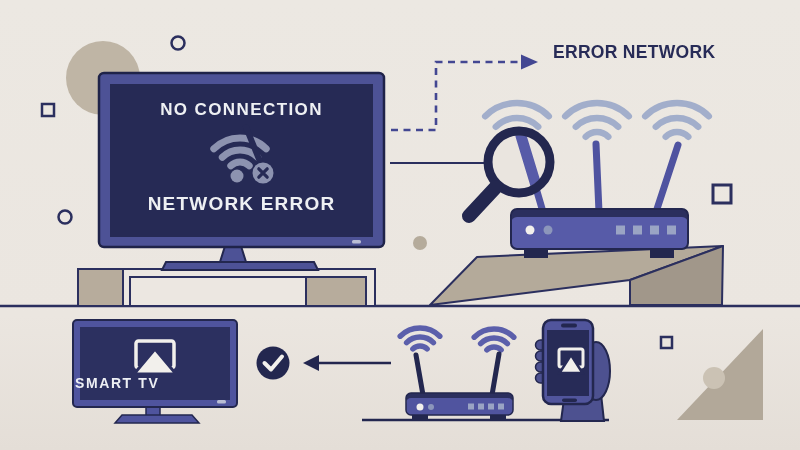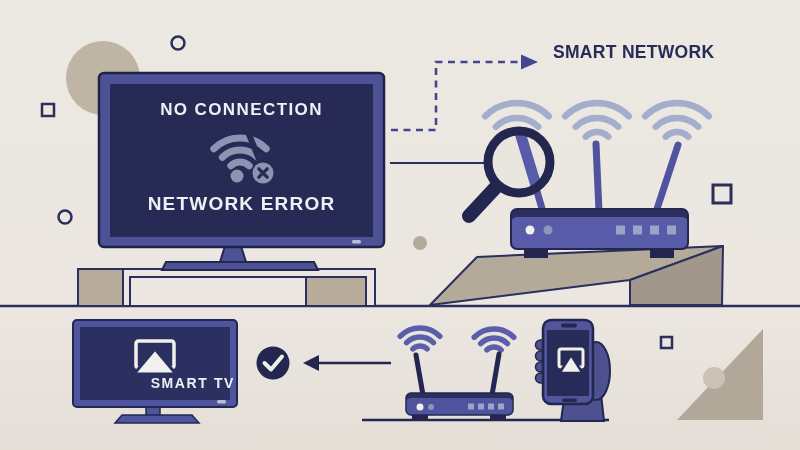--- a/index.html
+++ b/index.html
@@ -9,21 +9,21 @@
     font-family:"Liberation Sans",sans-serif;
   }
   #stage svg{position:absolute;left:0;top:0;}
   .txt{position:absolute;font-weight:700;-webkit-font-smoothing:antialiased;}
   .tv-line1{left:110px;top:100px;width:263px;text-align:center;
     font-size:17px;letter-spacing:1.4px;color:#eef0f3;}
   .tv-line2{left:110px;top:193px;width:263px;text-align:center;
     font-size:19px;letter-spacing:1.2px;color:#eef0f3;}
   .callout{left:553px;top:43px;color:#272b57;font-size:17.5px;
     line-height:19.5px;letter-spacing:0.3px;}
-  .smarttv-label{left:75px;top:375px;width:160px;text-align:right;
+  .smarttv-label{left:75px;top:375px;width:160px;text-align:left;
     font-size:14px;letter-spacing:1.6px;color:#edeff4;}
 </style>
 </head>
 <body>
 
 <div id="stage">
 <svg width="800" height="450" viewBox="0 0 800 450">
   <defs>
     <clipPath id="lensClip">
           <circle cx="519" cy="162" r="27"></circle>
@@ -200,16 +200,16 @@
         <rect x="559" y="349" width="24" height="18" rx="2" fill="none" stroke="#f2f0ec" stroke-width="3"></rect>
         <polygon points="571,355 559.5,373 582.5,373" fill="#f2f0ec" stroke="#272b57" stroke-width="2.5"></polygon>
       </g>
     </g>
   </g>
 </svg>
 
 <div class="txt tv-line1">NO CONNECTION</div>
 <div class="txt tv-line2">NETWORK ERROR</div>
 <div class="txt callout">
-  <div>SMART NETWORK</div>
+  <div>ERROR NETWORK</div>
 </div>
 <div class="txt smarttv-label">SMART TV</div>
 </div>
 
 </body></html>

